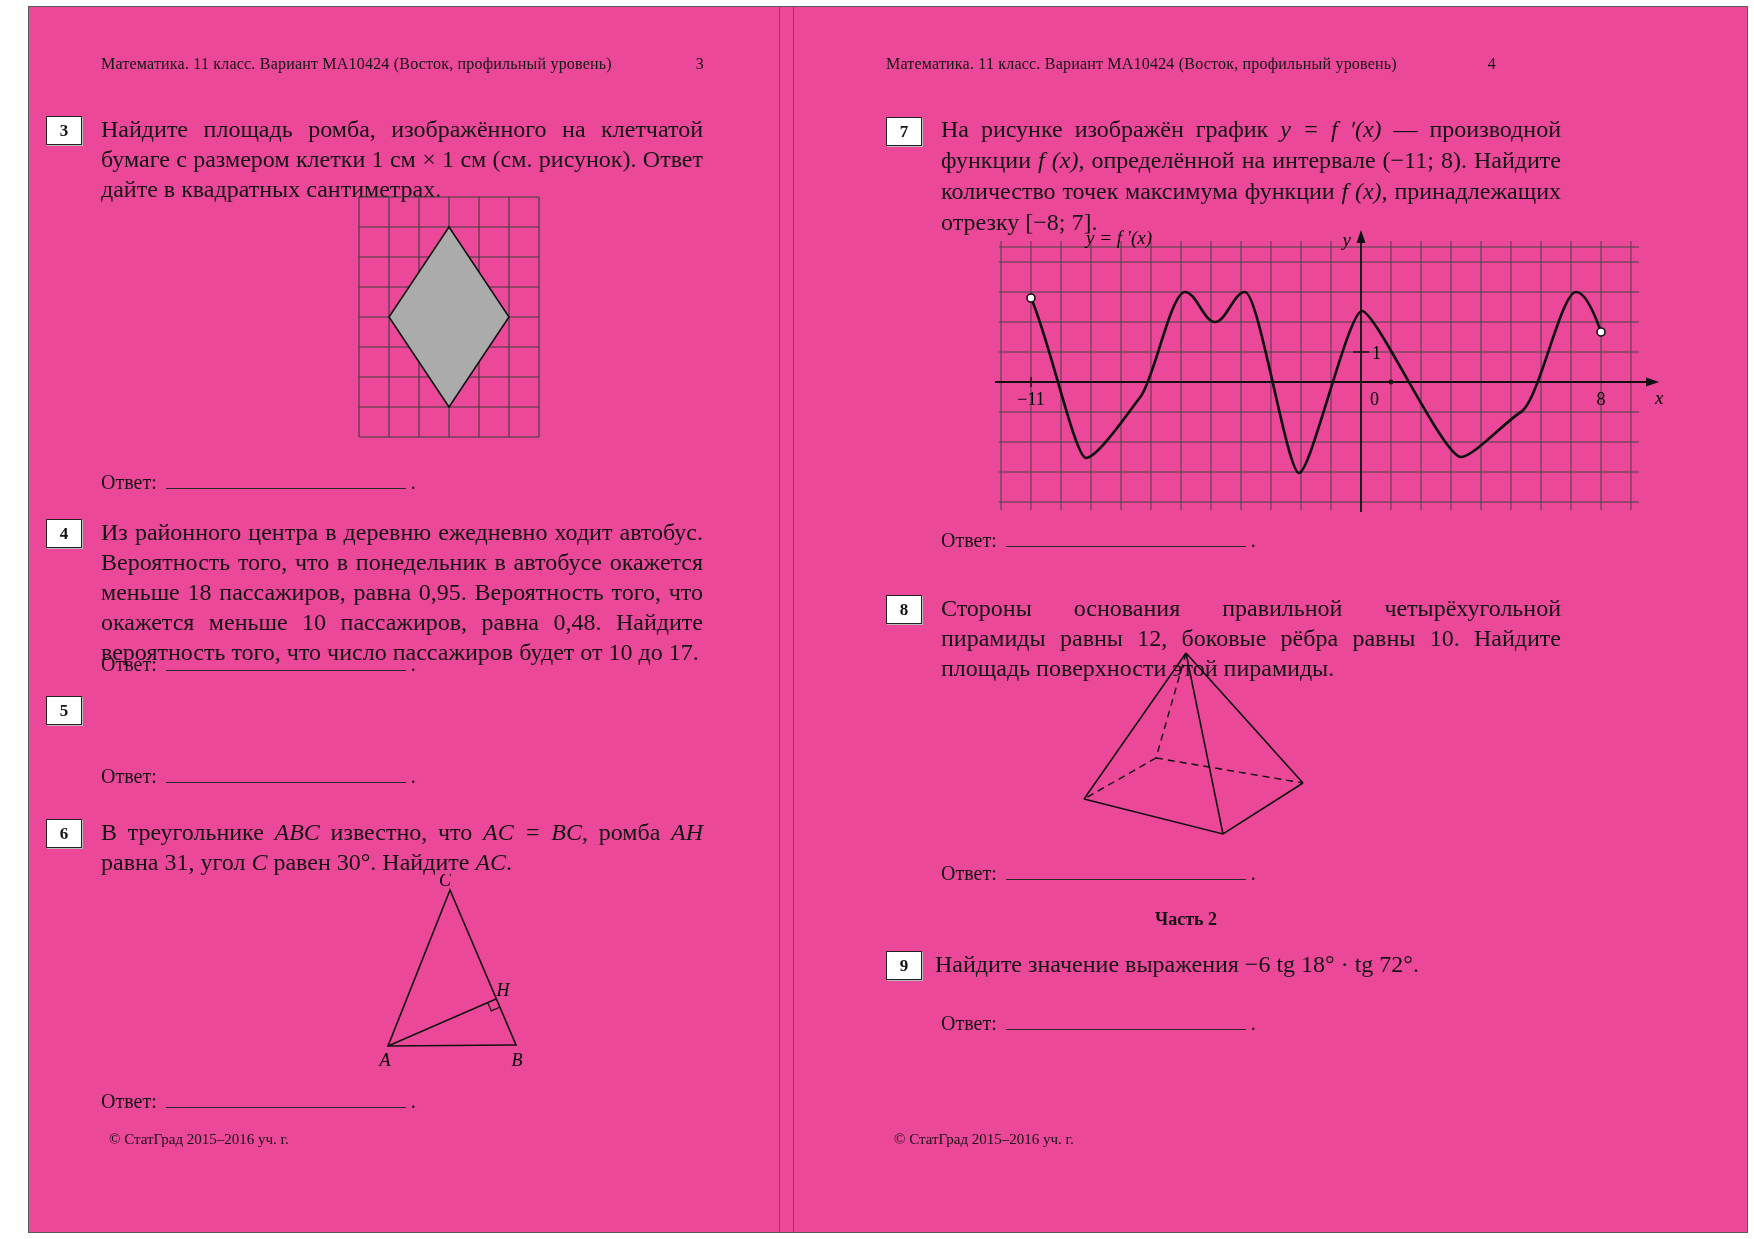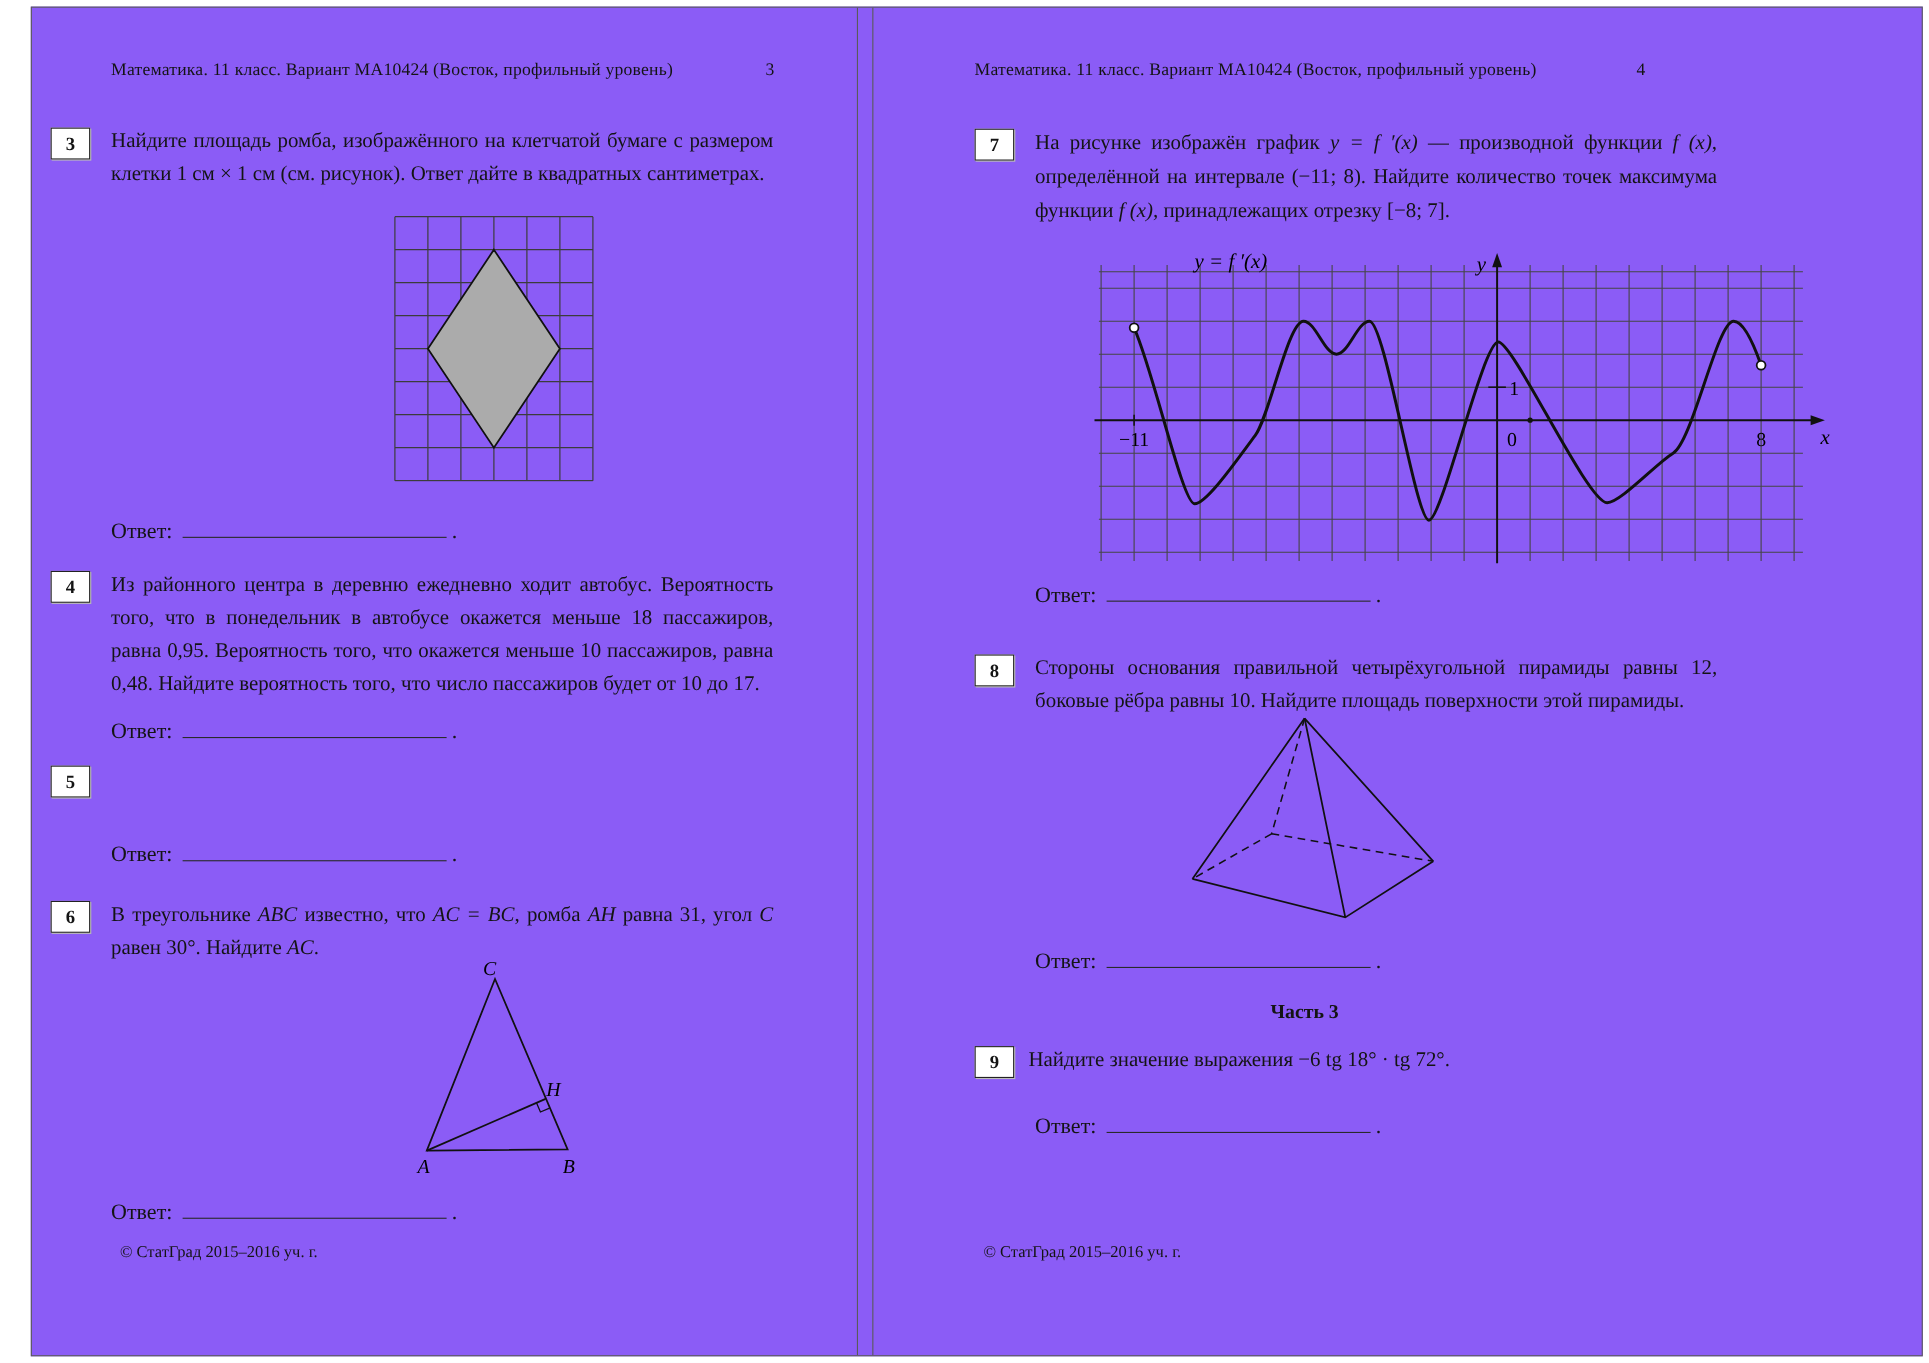--- a/index.html
+++ b/index.html
@@ -1,26 +1,26 @@
 <!DOCTYPE html>
 <html><head>
 <meta charset="utf-8">
 <style>
   html,body{margin:0;padding:0;background:#fff;}
   body{width:1754px;height:1239px;position:relative;overflow:hidden;
        font-family:"Liberation Serif","DejaVu Serif",serif;color:#141414;}
   .spread{position:absolute;left:28px;top:6px;width:1718px;height:1225px;
-          border:1px solid #5a5a5a;background:#8b5cf6;}
+          border:1px solid #5a5a5a;background:#ec4899;}
   .divider{position:absolute;top:0;bottom:0;width:0;border-left:1px solid #5a5a5a;}
   .abs{position:absolute;}
   .hdr{display:flex;justify-content:space-between;font-size:16px;letter-spacing:.2px;}
   .numbox{width:34px;height:27px;border:1px solid #222;display:flex;align-items:center;
           justify-content:center;font-weight:bold;font-size:17px;background:#fff;
           box-shadow:1px 1px 0 #bbb;}
-  .ptext{font-size:19px;line-height:30px;text-align:justify;}
+  .ptext{font-size:24px;line-height:30px;text-align:justify;}
   .ptext.lh31{line-height:31px;}
   .math{font-style:italic;}
   .answer{font-size:20px;white-space:nowrap;}
   .aline{display:inline-block;width:240px;border-bottom:1px solid #2a2a2a;
          height:1em;margin:0 5px 0 9px;vertical-align:baseline;}
   .part2{font-weight:bold;font-size:18px;text-align:center;}
   .footer{font-size:15px;}
   svg text{font-family:"Liberation Serif","DejaVu Serif",serif;}
   .glab{font-size:19px;font-style:italic;}
   .gnum{font-size:18px;}
@@ -144,21 +144,21 @@
   <svg class="abs" style="left:1012px;top:634px;" width="300" height="210" viewBox="0 0 300 210">
     <path d="M145 12 L43 158 M145 12 L182 193 M145 12 L262 142 M43 158 L182 193 L262 142" fill="none" stroke="#111" stroke-width="1.6"></path>
     <path d="M145 12 L115 117 M115 117 L43 158 M115 117 L262 142" fill="none" stroke="#111" stroke-width="1.4" stroke-dasharray="7 5"></path>
   </svg>
 
   <div class="abs answer" style="left:912px;top:852px;">
     <span>Ответ:</span><span class="aline"></span><span>.</span>
   </div>
 
   <div class="abs part2" style="left:857px;top:902px;width:600px;">
-    <span>Часть 3</span>
+    <span>Часть 2</span>
   </div>
 
   <div class="abs numbox" style="left:857px;top:944px;">
     <span>9</span>
   </div>
   <div class="abs ptext" style="left:906px;top:942px;width:620px;">
     <span>Найдите значение выражения −6 tg 18° · tg 72°.</span>
   </div>
   <div class="abs answer" style="left:912px;top:1002px;">
     <span>Ответ:</span><span class="aline"></span><span>.</span>

